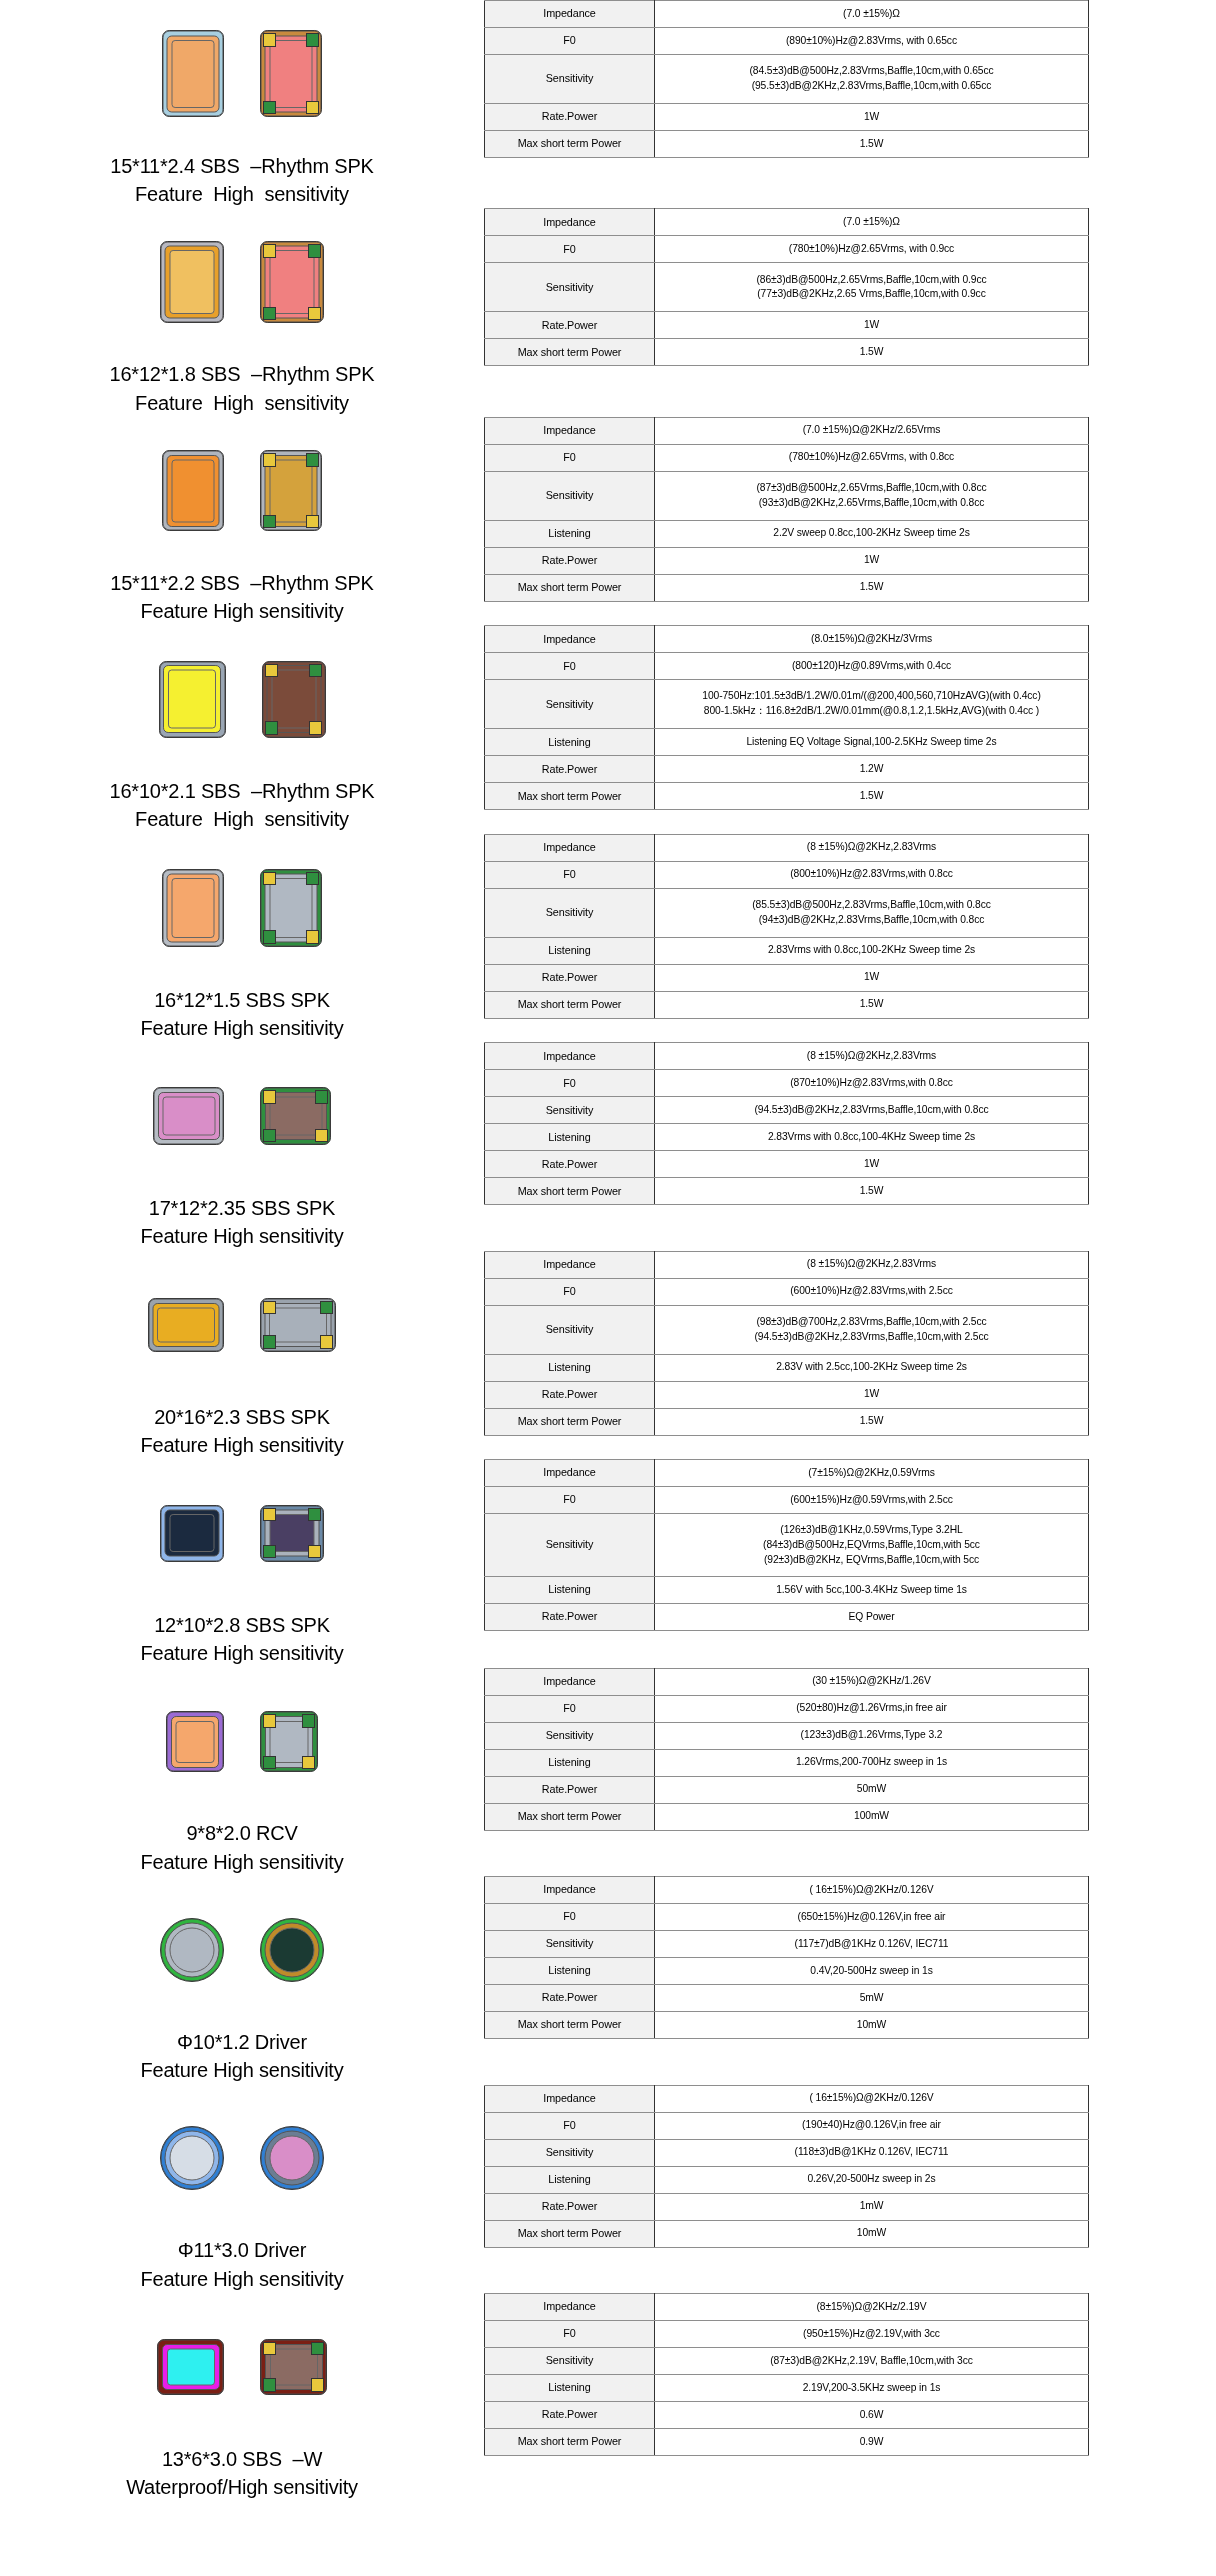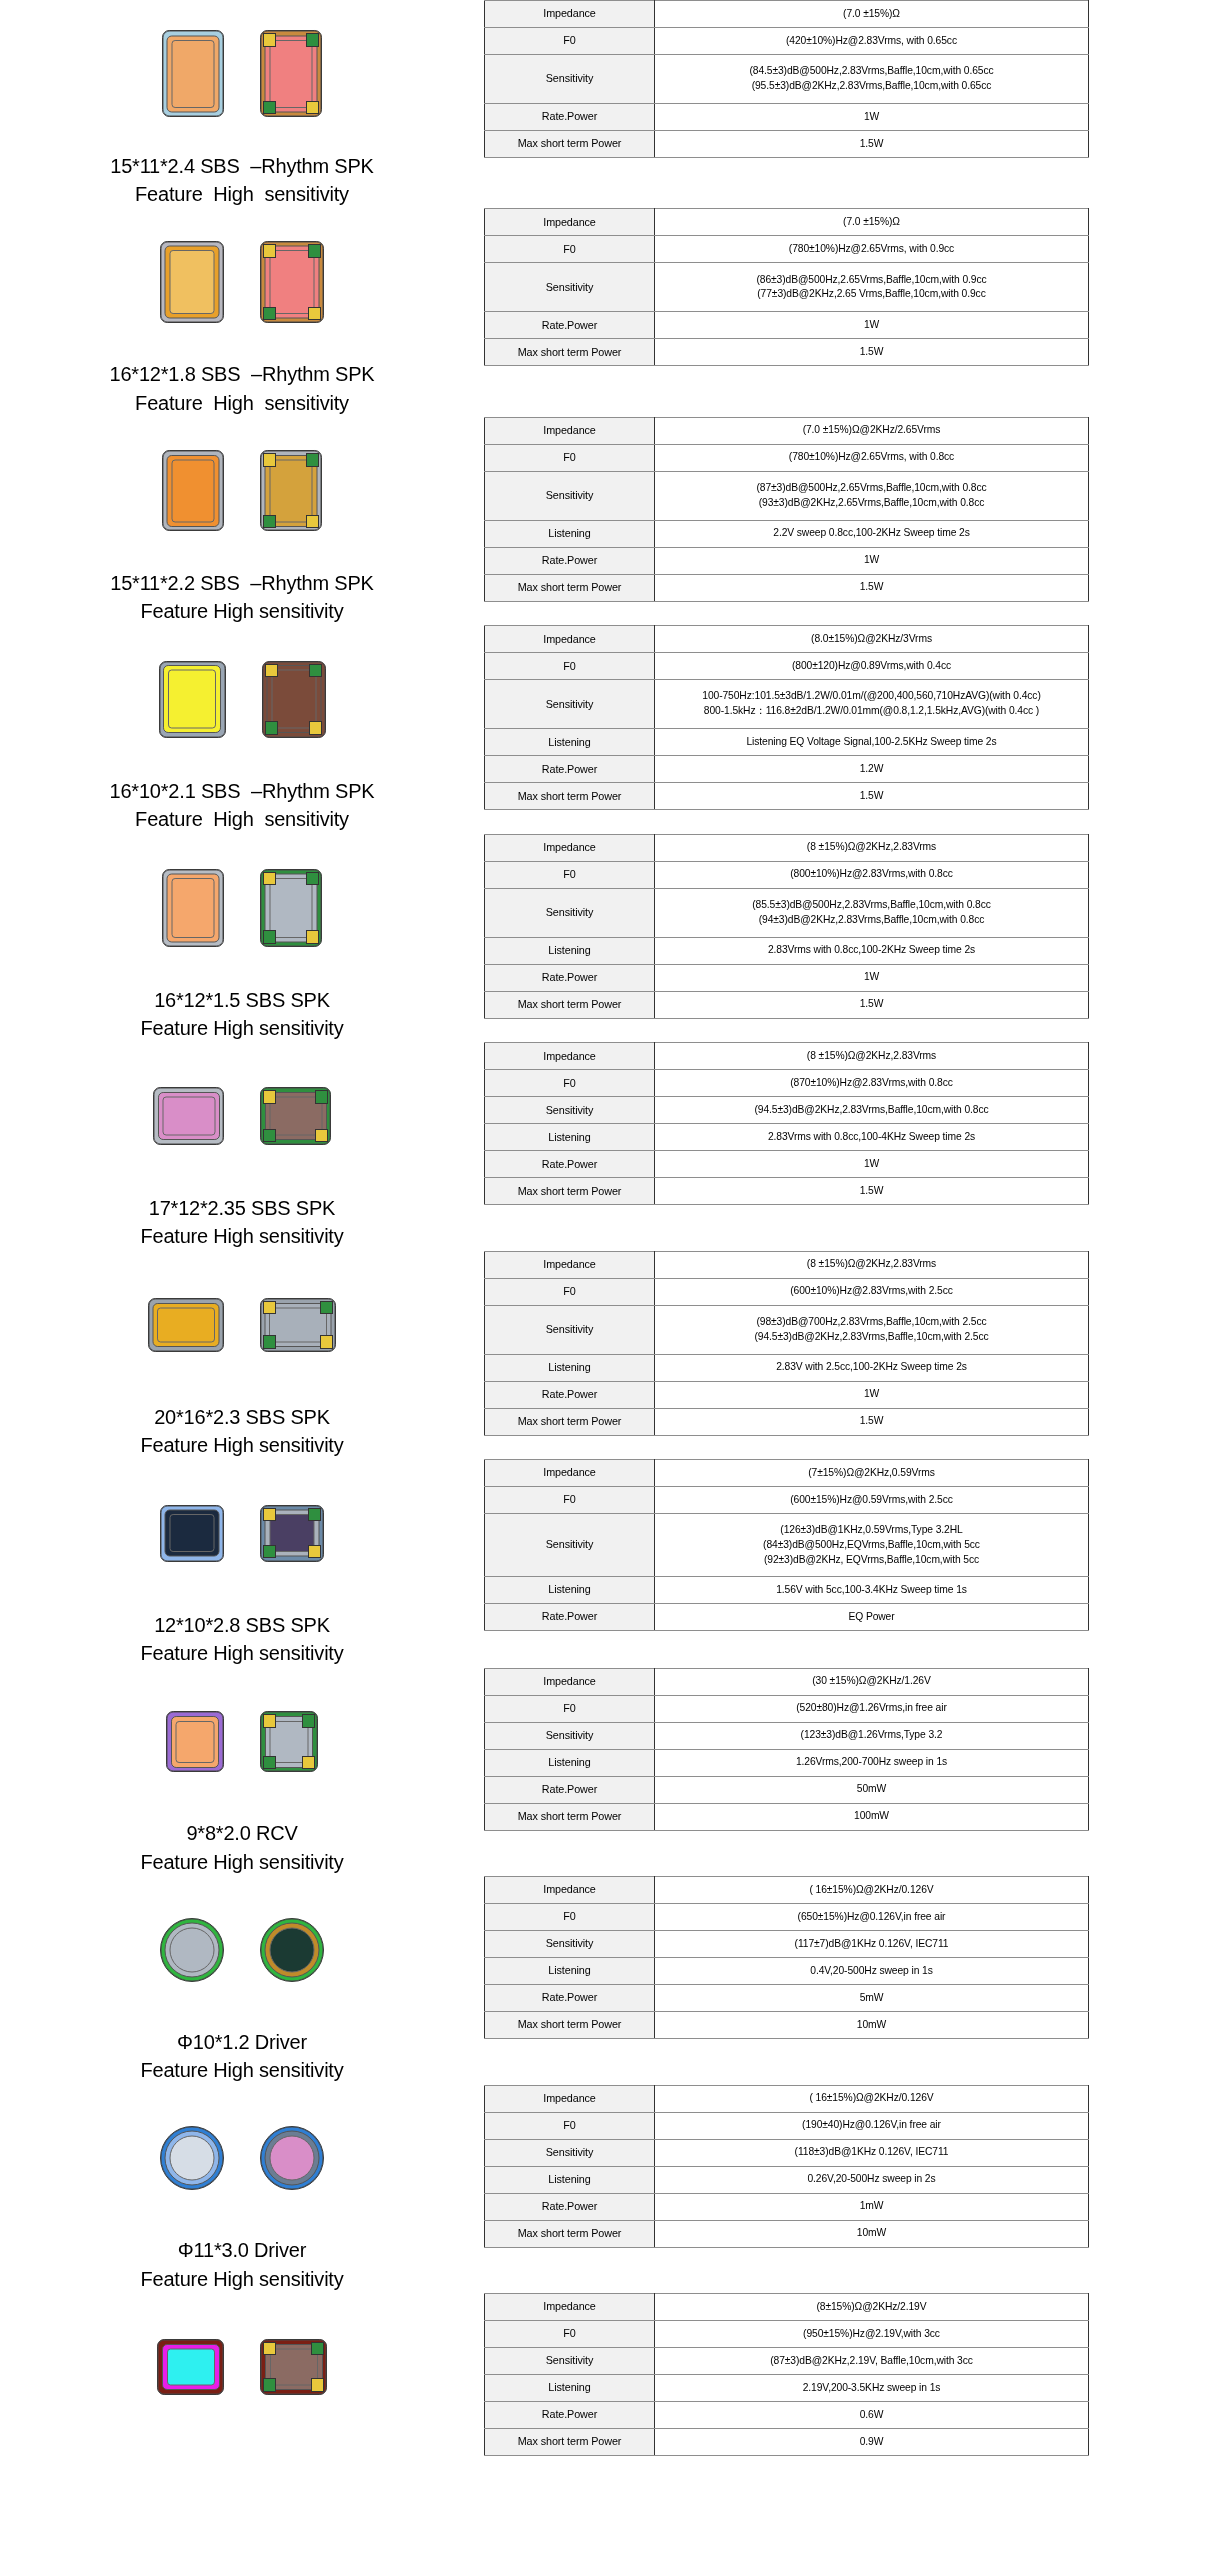--- a/index.html
+++ b/index.html
@@ -143,21 +143,21 @@
           <tbody>
             <tr>
               <td class="k">Impedance</td>
               <td class="v v-lines">
                 <span>(7.0 ±15%)Ω</span>
               </td>
             </tr>
             <tr>
               <td class="k">F0</td>
               <td class="v v-lines">
-                <span>(420±10%)Hz@2.83Vrms, with 0.65cc</span>
+                <span>(890±10%)Hz@2.83Vrms, with 0.65cc</span>
               </td>
             </tr>
             <tr class="tall">
               <td class="k">Sensitivity</td>
               <td class="v v-lines">
                 <span>(84.5±3)dB@500Hz,2.83Vrms,Baffle,10cm,with 0.65cc</span>
                 <span>(95.5±3)dB@2KHz,2.83Vrms,Baffle,10cm,with 0.65cc</span>
               </td>
             </tr>
             <tr>
@@ -782,20 +782,21 @@
           </div>
           <div class="fig" style="width: 67px; height: 56px; background: rgb(122, 31, 20); border: 0.5px solid rgb(58, 58, 58);">
             <div class="inner" style="width: 58px; height: 46px; background: rgb(139, 107, 99); border: 0.5px solid rgb(85, 85, 85);"></div>
             <div class="inner2" style="width: 48px; height: 37px; background: rgb(139, 107, 99); border: 0.5px solid rgb(102, 102, 102);"></div>
             <div class="pad tl" style="background: rgb(232, 200, 60);"></div>
             <div class="pad tr" style="background: rgb(47, 143, 63);"></div>
             <div class="pad bl" style="background: rgb(47, 143, 63);"></div>
             <div class="pad br" style="background: rgb(232, 200, 60);"></div>
           </div>
         </div>
+        <div class="caption"><span>13*6*3.0 SBS  –W</span><span class="l2">Waterproof/High sensitivity</span></div>
       </div>
       <div class="table-col">
         <table class="spec">
           <tbody>
             <tr>
               <td class="k">Impedance</td>
               <td class="v v-lines">
                 <span>(8±15%)Ω@2KHz/2.19V</span>
               </td>
             </tr>

